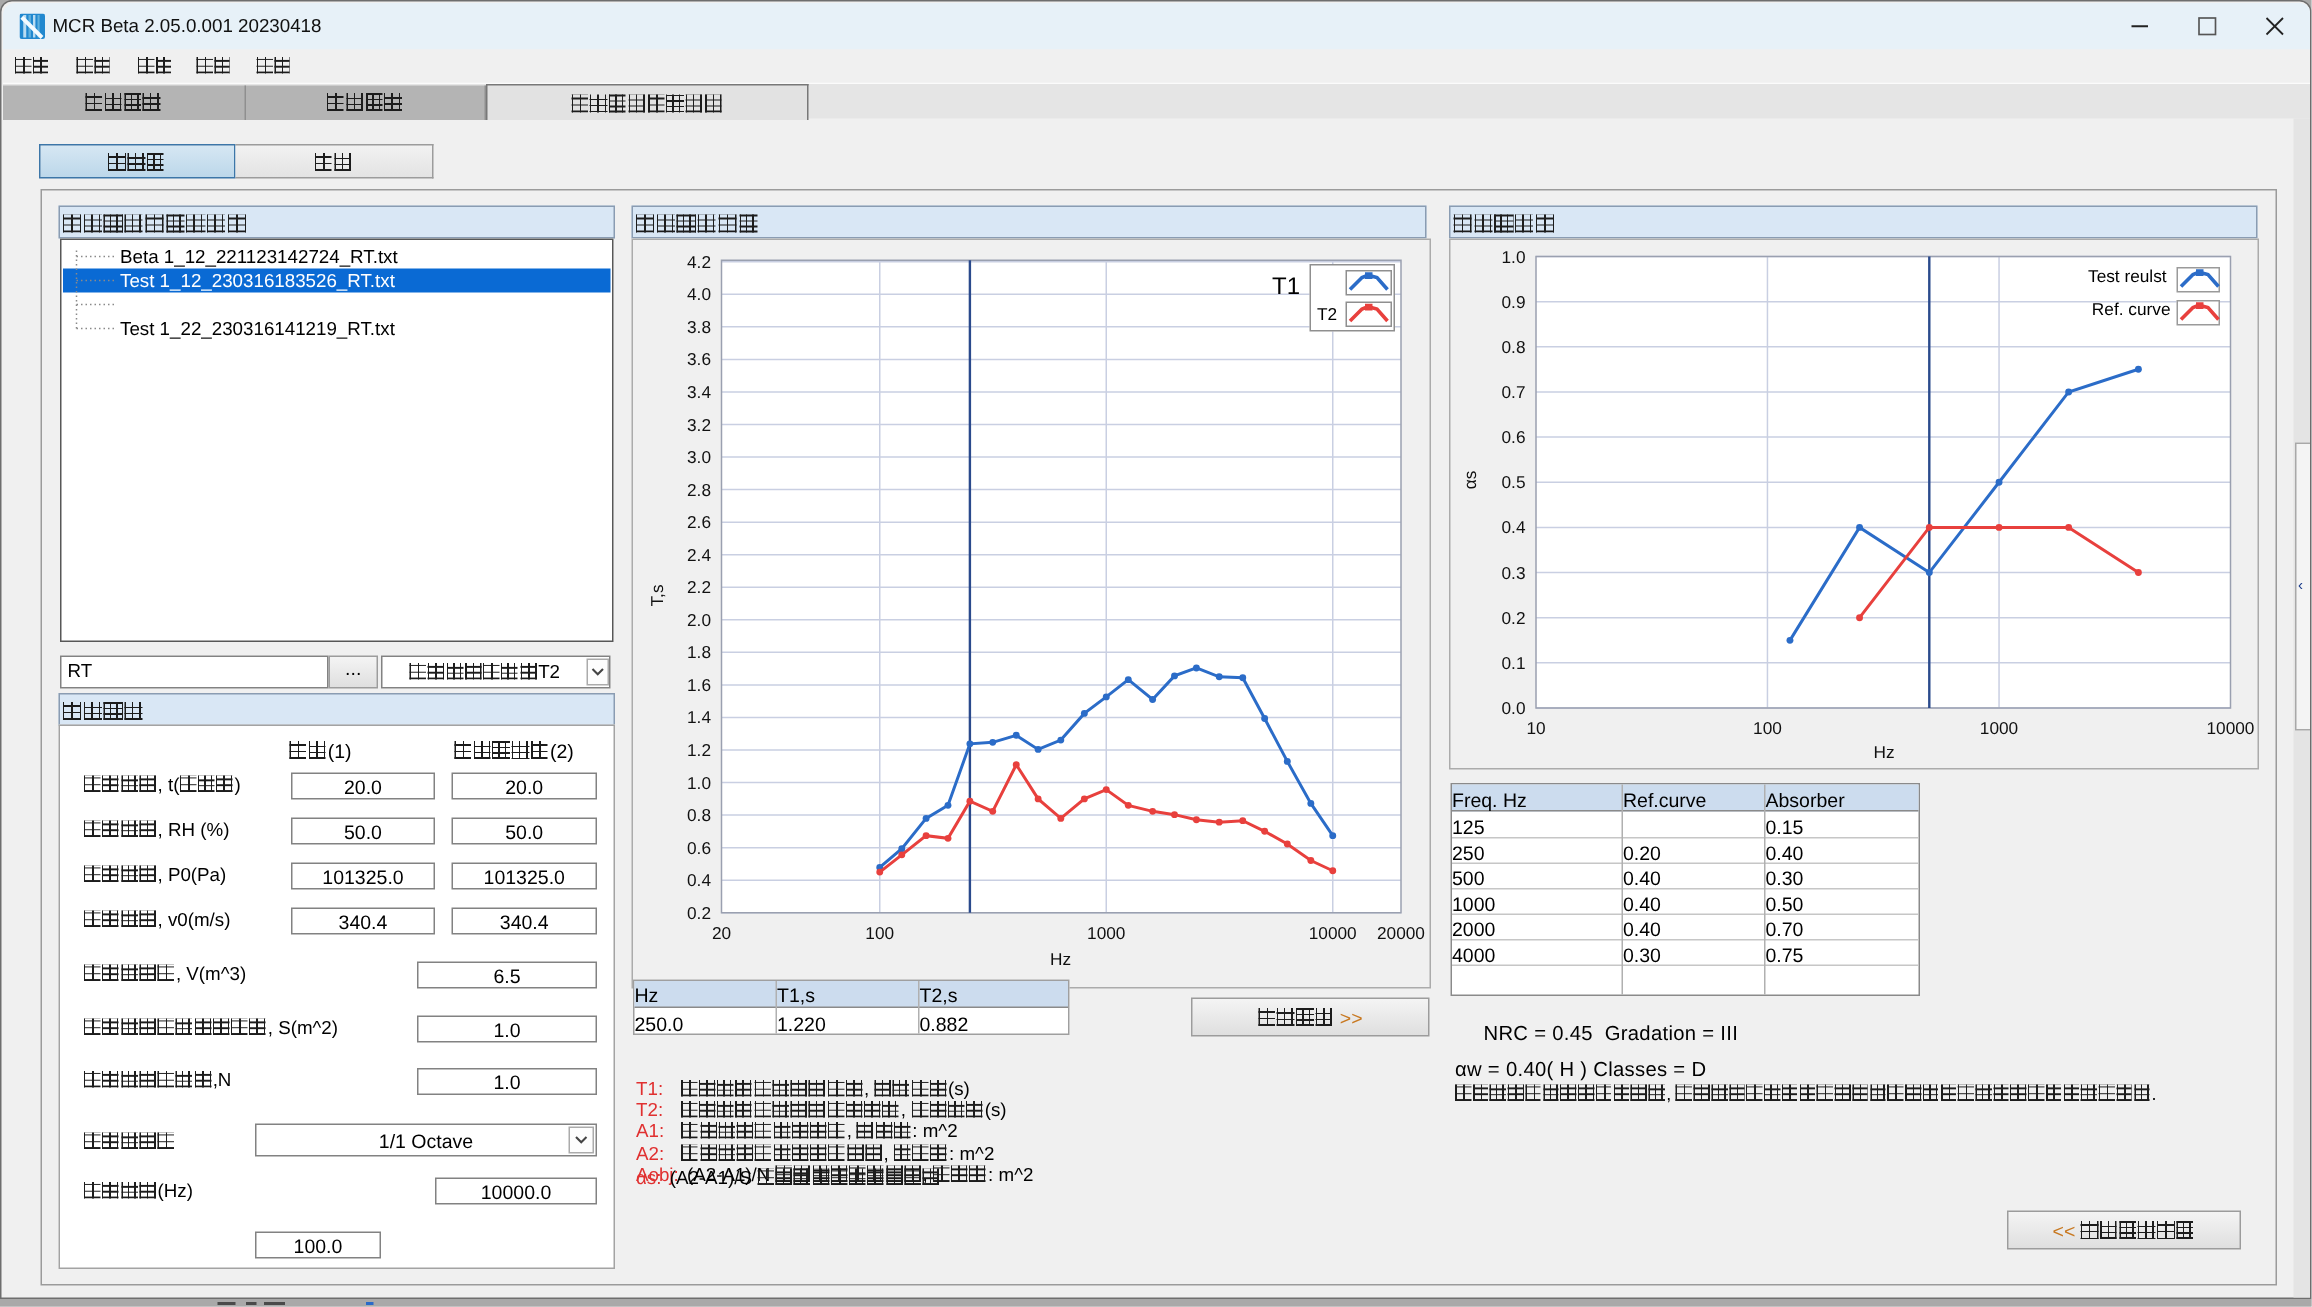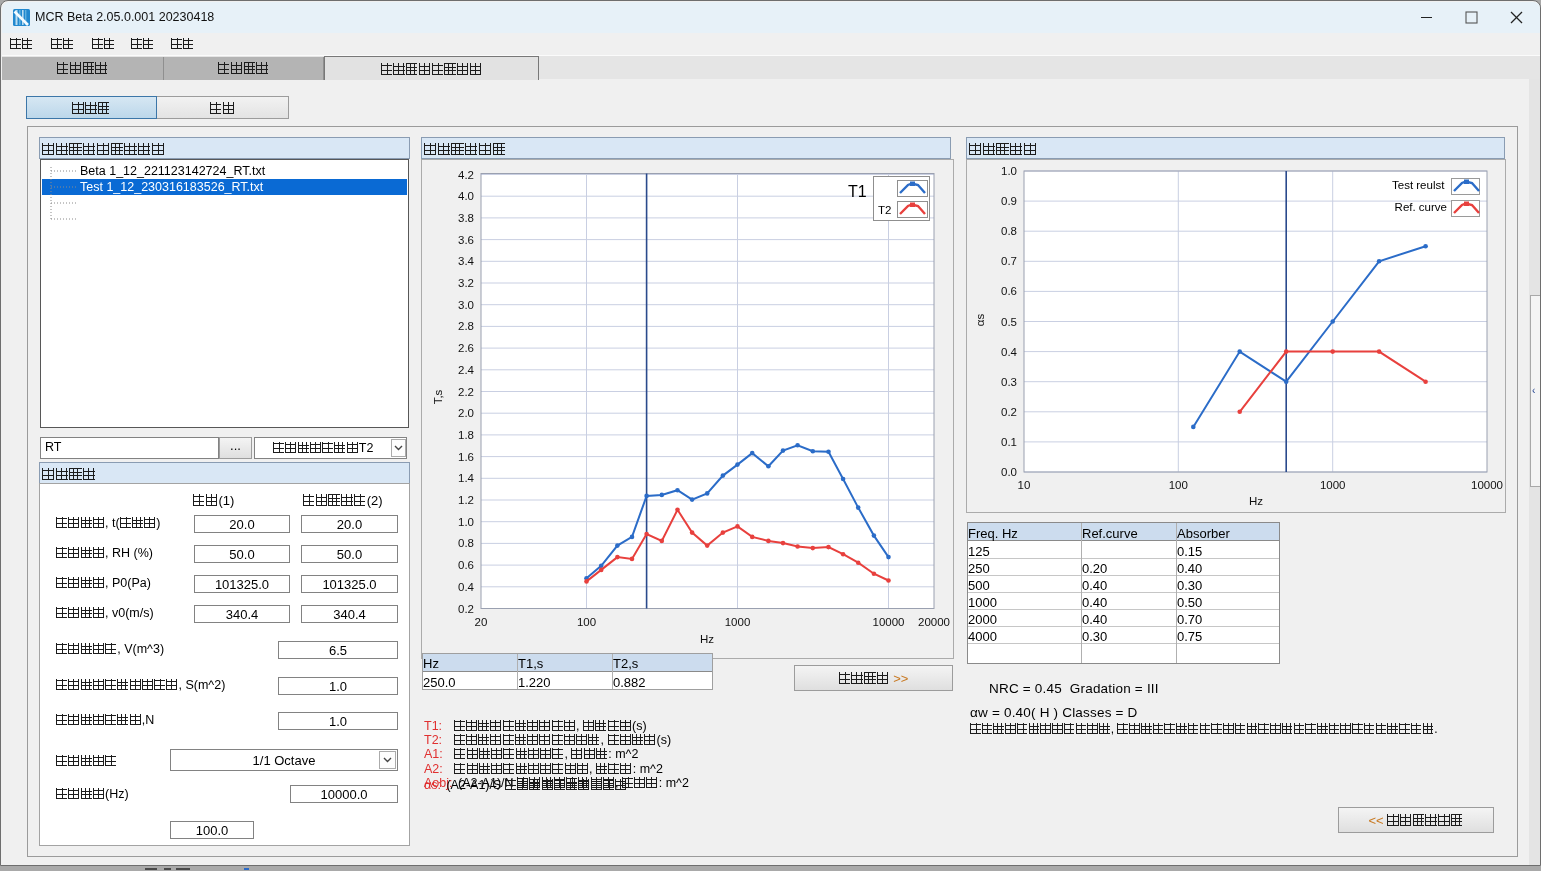--- a/index.html
+++ b/index.html
@@ -71,20 +71,21 @@
 <div class="tab" style="left:162px;width:160px"><i class="k"></i><i class="k"></i><i class="k"></i><i class="k"></i></div>
 <div class="tab act" style="left:322px;width:215px"><i class="k"></i><i class="k"></i><i class="k"></i><i class="k"></i><i class="k"></i><i class="k"></i><i class="k"></i><i class="k"></i></div>
 </div>
 <div class="stab" style="left:25px;top:95px;width:131px;height:23px;background:linear-gradient(#d6e7f3,#bcd7ea);border:1px solid #3c76a8"><i class="k"></i><i class="k"></i><i class="k"></i></div>
 <div class="stab" style="left:156px;top:95px;width:132px;height:23px;background:linear-gradient(#f2f2f2,#e3e3e3);border:1px solid #9c9c9c;border-left:none"><i class="k"></i><i class="k"></i></div>
 <div class="frame"></div>
 <div class="band" style="left:38px;top:136px;width:371px"><i class="k"></i><i class="k"></i><i class="k"></i><i class="k"></i><i class="k"></i><i class="k"></i><i class="k"></i><i class="k"></i><i class="k"></i></div>
 <div class="listbox">
 <div class="li" style="top:3px">Beta 1_12_221123142724_RT.txt</div>
 <div class="li sel" style="top:19px">Test 1_12_230316183526_RT.txt</div>
+<div class="li" style="top:51px">Test 1_22_230316141219_RT.txt</div>
 <svg class="abs" style="left:0;top:0" width="369" height="269">
         <line x1="10" y1="7" x2="10" y2="59" stroke="#8a8a8a" stroke-width="1" stroke-dasharray="1 2"></line>
         <line x1="10" y1="11" x2="36" y2="11" stroke="#8a8a8a" stroke-width="1" stroke-dasharray="1 2"></line>
         <line x1="10" y1="27" x2="36" y2="27" stroke="#8a8a8a" stroke-width="1" stroke-dasharray="1 2"></line>
         <line x1="10" y1="43" x2="36" y2="43" stroke="#8a8a8a" stroke-width="1" stroke-dasharray="1 2"></line>
         <line x1="10" y1="59" x2="36" y2="59" stroke="#8a8a8a" stroke-width="1" stroke-dasharray="1 2"></line>
       </svg>
 </div>
 <div class="input" style="left:39px;top:436px;width:179px;height:22px;text-align:left;padding:2px 0 0 4px;font-size:12.5px">RT</div>
 <div class="btn" style="left:218px;top:436px;width:33px;height:22px;padding-top:0px">...</div>

